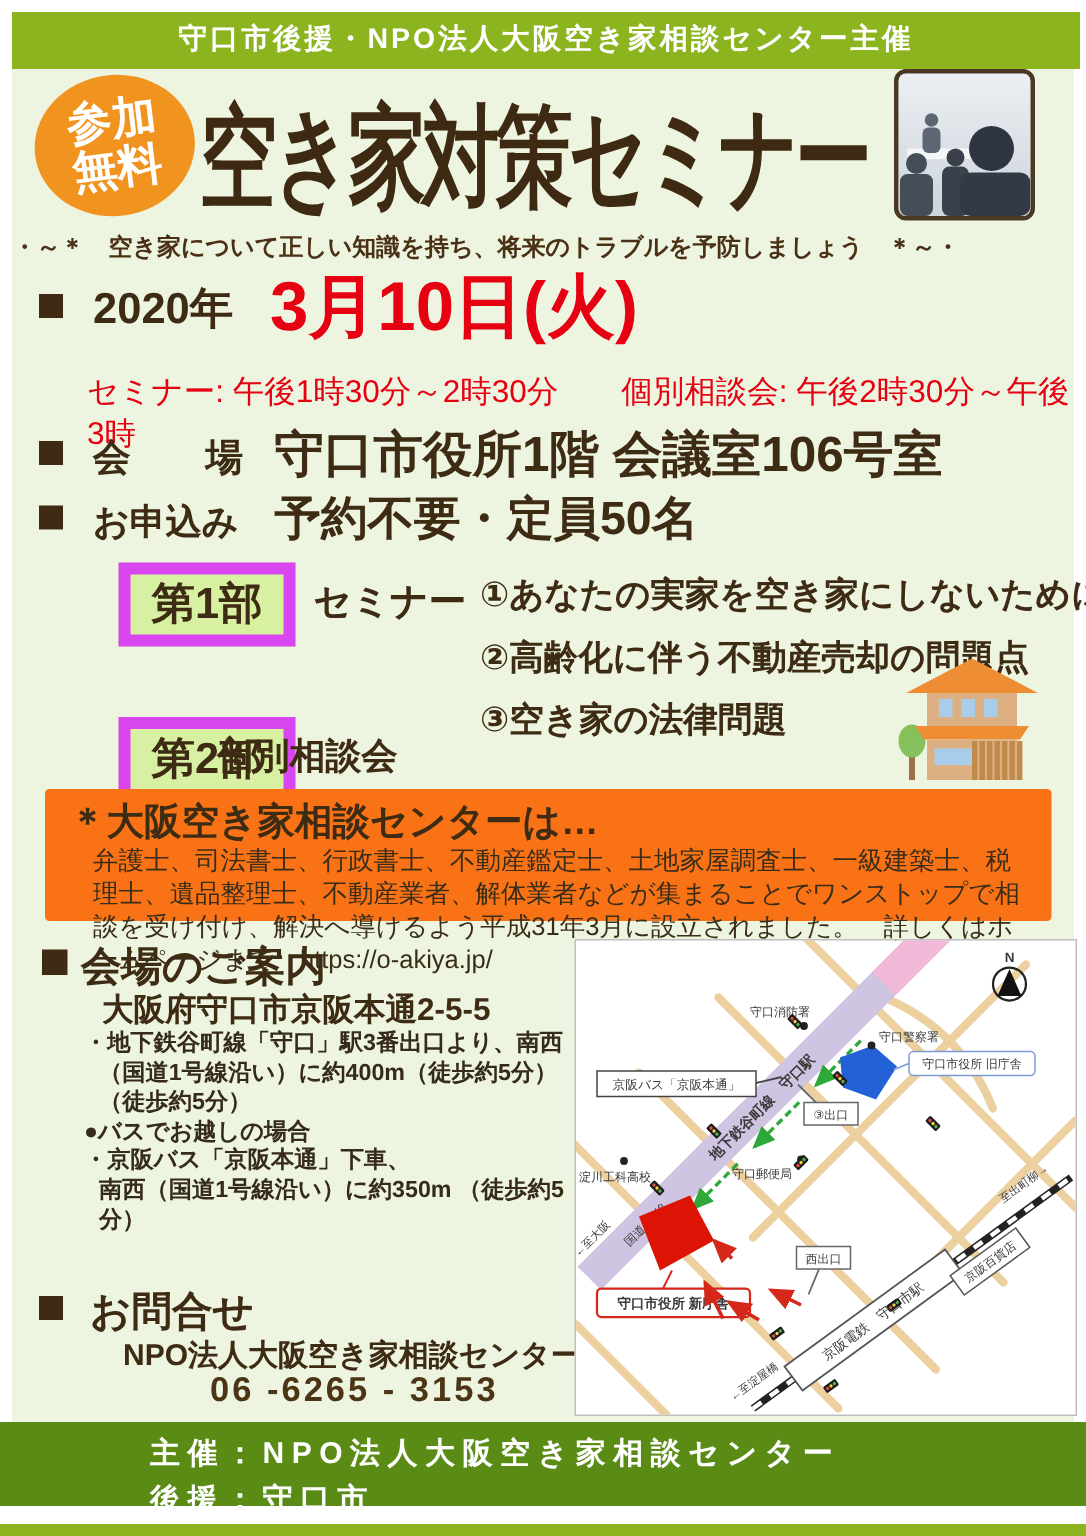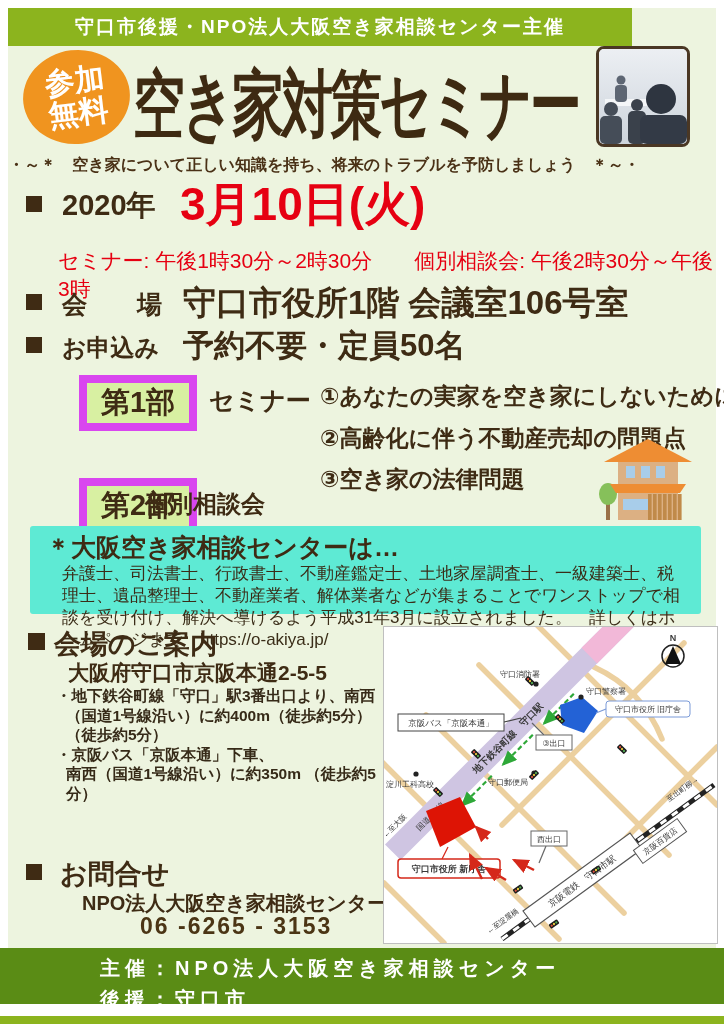--- a/index.html
+++ b/index.html
@@ -1,19 +1,19 @@
 <!DOCTYPE html>
 <html><head>
 <meta charset="utf-8">
 <style>
   html,body{margin:0;padding:0;background:#fff;}
   .page{position:relative;width:724px;height:1024px;background:#fff;overflow:hidden;
         font-family:"Liberation Sans","DejaVu Sans",sans-serif;color:#3e2b14;}
   .content-bg{position:absolute;left:8px;top:8px;width:708px;height:940px;background:#edf4df;}
-  .top-banner{position:absolute;left:8px;top:8px;width:624px;height:38px;background:#8cb41e;
+  .top-banner{position:absolute;left:8px;top:8px;width:712px;height:38px;background:#8cb41e;
         color:#fff;font-weight:bold;font-size:19px;letter-spacing:2px;text-align:center;line-height:38px;}
   .badge{position:absolute;left:23px;top:50px;width:107px;height:94px;background:#f0941f;border-radius:50%;
         transform:rotate(-7deg);display:flex;flex-direction:column;align-items:center;justify-content:center;
         color:#fff;font-weight:bold;font-size:30px;line-height:1.06;}
   .title{position:absolute;left:133px;top:56px;margin:0;font-size:74px;font-weight:900;color:#3e2a12;
         letter-spacing:-4px;transform:scaleX(0.70);transform-origin:left top;white-space:nowrap;}
   .photo{position:absolute;left:596px;top:46px;width:88px;height:95px;border:3px solid #4a3724;
         border-radius:8px;overflow:hidden;background:#dfe4ea;}
   .tagline{position:absolute;left:8px;top:155px;width:632px;text-align:center;font-size:16px;
         font-weight:bold;color:#4a3116;}
@@ -21,21 +21,21 @@
   .year{position:absolute;left:62px;top:186px;font-size:29px;font-weight:bold;}
   .bigdate{position:absolute;left:180px;top:174px;font-size:46px;font-weight:bold;color:#e60012;}
   .times{position:absolute;left:58px;top:247px;font-size:21px;font-weight:normal;color:#e60012;}
   .rowlabel{position:absolute;font-size:25px;font-weight:bold;}
   .rowvalue{position:absolute;font-size:33px;font-weight:bold;white-space:nowrap;}
   .part-box{position:absolute;left:79px;width:102px;height:40px;background:#d8f0a2;border:8px solid #d946ef;
         display:flex;align-items:center;justify-content:center;font-size:29px;font-weight:bold;}
   .part-type{position:absolute;font-weight:bold;}
   .prog-line{position:absolute;left:320px;font-size:23px;font-weight:600;white-space:nowrap;}
   .house{position:absolute;left:596px;top:432px;width:104px;height:94px;}
-  .about-box{position:absolute;left:30px;top:526px;width:671px;height:88px;background:#5eead4;border-radius:3px;}
+  .about-box{position:absolute;left:30px;top:526px;width:671px;height:88px;background:#f97316;border-radius:3px;}
   .about-title{position:absolute;left:16px;top:5px;font-size:25px;font-weight:bold;}
   .about-body{position:absolute;left:32px;top:37px;width:628px;font-size:17px;line-height:1.3;color:#3a2d18;}
   .access-heading{position:absolute;left:54px;top:626px;font-size:27px;font-weight:bold;}
   .address{position:absolute;left:68px;top:659px;font-size:21px;font-weight:600;}
   .access-lines{position:absolute;left:56px;top:686px;width:330px;}
   .ln{font-size:15.5px;line-height:19.6px;color:#362a18;font-weight:600;}
   .ln.cont{padding-left:10px;}
   .contact-heading{position:absolute;left:60px;top:856px;font-size:27px;font-weight:bold;}
   .contact-org{position:absolute;left:82px;top:890px;font-size:20px;font-weight:600;}
   .contact-phone{position:absolute;left:140px;top:913px;font-size:23px;font-weight:bold;letter-spacing:2px;color:#4b3515;}
@@ -146,20 +146,21 @@
     <div class="about-body">弁護士、司法書士、行政書士、不動産鑑定士、土地家屋調査士、一級建築士、税理士、遺品整理士、不動産業者、解体業者などが集まることでワンストップで相談を受け付け、解決へ導けるよう平成31年3月に設立されました。　詳しくはホームページまで　https://o-akiya.jp/</div>
   </div>
 
   <div class="sq" style="left:28px;top:633px;width:17px;height:17px;"></div>
   <div class="access-heading">会場のご案内</div>
   <div class="address">大阪府守口市京阪本通2-5-5</div>
   <div class="access-lines">
     <div class="ln">・地下鉄谷町線「守口」駅3番出口より、南西</div>
     <div class="ln cont">（国道1号線沿い）に約400m（徒歩約5分）</div>
     <div class="ln cont">（徒歩約5分）</div>
+    <div class="ln">●バスでお越しの場合</div>
     <div class="ln">・京阪バス「京阪本通」下車、</div>
     <div class="ln cont">南西（国道1号線沿い）に約350m （徒歩約5分）</div>
   </div>
 
   <div class="sq" style="left:26px;top:864px;"></div>
   <div class="contact-heading">お問合せ</div>
   <div class="contact-org">NPO法人大阪空き家相談センター</div>
   <div class="contact-phone">06 -6265 - 3153</div>
 
   <div class="map">

